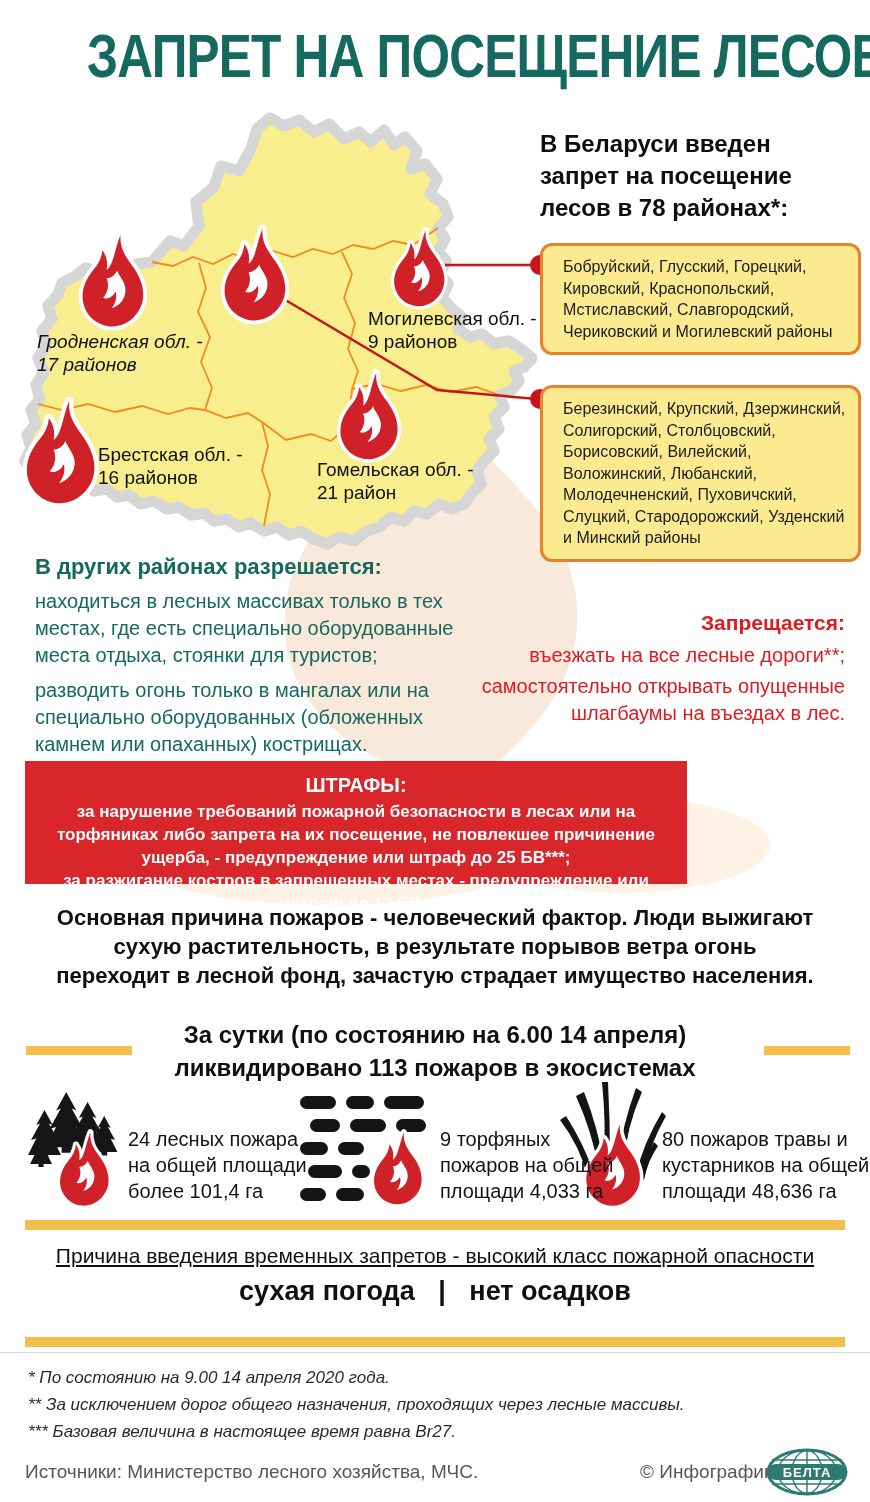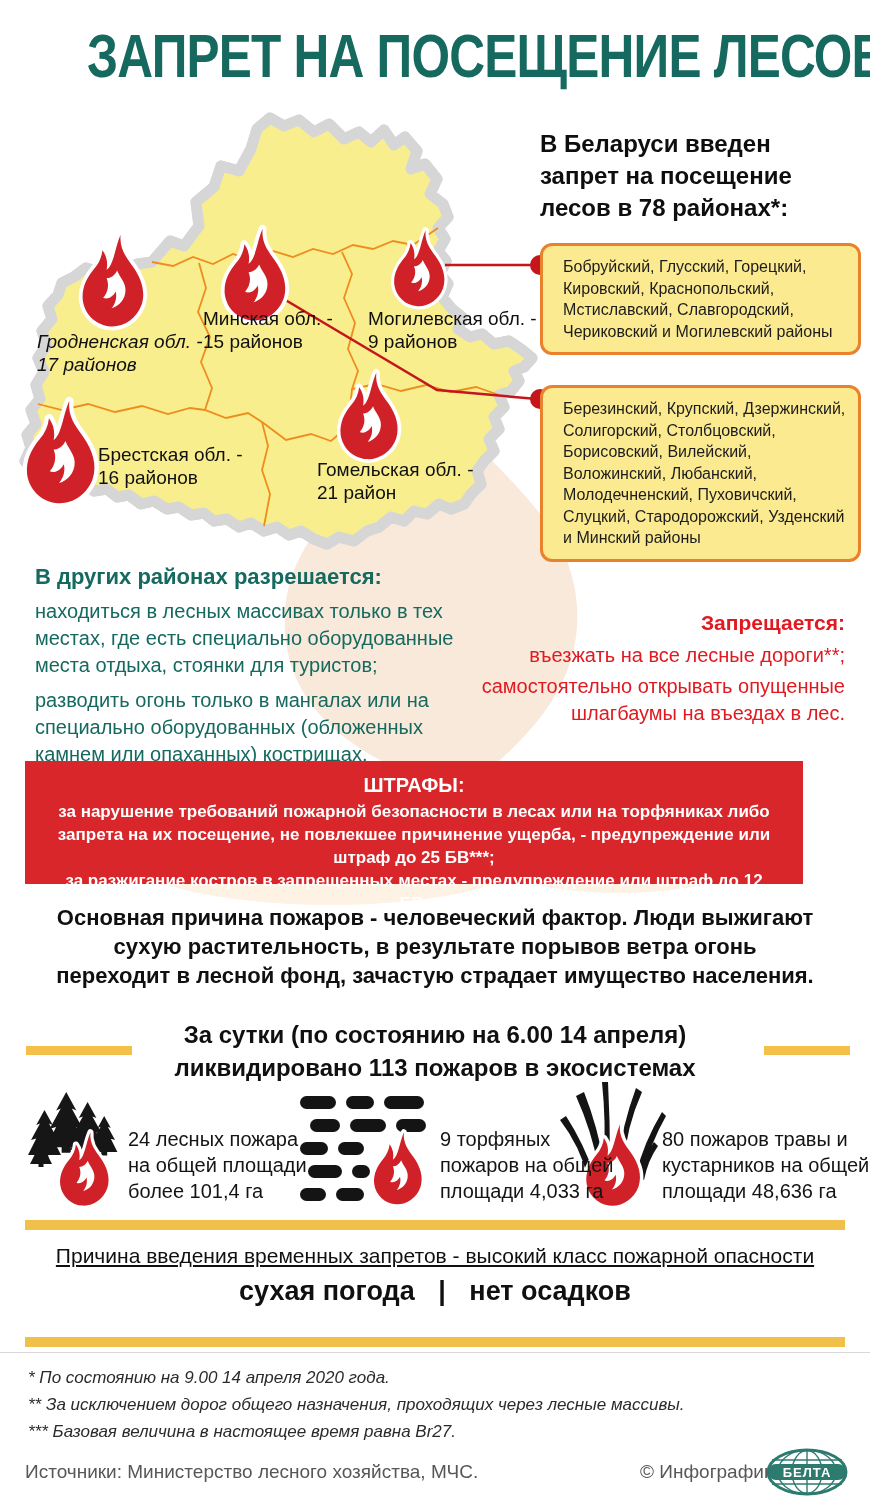--- a/index.html
+++ b/index.html
@@ -20,28 +20,28 @@
   .lbl-mogilev{left:368px;top:307px;}
   .lbl-brest{left:98px;top:443px;}
   .lbl-gomel{left:317px;top:458px;}
 
   .callout{left:540px;width:321px;background:#fbea90;border:3px solid #e8822c;border-radius:12px;
            box-sizing:border-box;padding:10px 12px 10px 20px;font-size:16px;line-height:21.5px;color:#1c1c1c;}
   .callout1{top:243px;min-height:104px;}
   .callout2{top:385px;min-height:142px;}
 
   .allowed{left:35px;top:554px;width:448px;color:#15695f;}
-  .allowed h3{margin:10px 0 8px 0;font-size:22px;line-height:26px;}
+  .allowed h3{margin:0 0 8px 0;font-size:22px;line-height:26px;}
   .allowed p{margin:0 0 8px 0;font-size:20px;line-height:27px;}
 
   .forbidden{left:460px;top:610px;width:385px;text-align:right;color:#e01a20;}
   .forbidden h3{margin:0 0 6px 0;font-size:21px;line-height:26px;}
   .forbidden p{margin:0 0 4px 0;font-size:20px;line-height:27px;}
 
-  .fines{left:25px;top:761px;width:778px;height:123px;background:#d8262b;color:#ffffff;
+  .fines{left:25px;top:761px;width:662px;height:123px;background:#d8262b;color:#ffffff;
          box-sizing:border-box;text-align:center;padding:11px 30px 0 30px;}
   .fines h3{margin:0 0 2px 0;font-size:20px;line-height:26px;}
   .fines p{margin:0;font-size:17px;font-weight:bold;line-height:23px;}
 
   .cause{left:55px;top:903px;width:760px;text-align:center;font-size:22px;font-weight:bold;
          line-height:29px;color:#101010;}
 
   .daily{left:0;right:0;top:1018px;text-align:center;font-size:24px;font-weight:bold;line-height:33px;color:#101010;}
   .daily div{white-space:nowrap;}
   .ybar{background:#f5c04a;height:9px;}
@@ -117,24 +117,20 @@
     <use href="#flame-icon" transform="translate(338,370) scale(0.66)"></use>
   </svg>
 
   <div class="abs title">ЗАПРЕТ НА ПОСЕЩЕНИЕ ЛЕСОВ</div>
 
   <div class="abs intro">В Беларуси введен запрет на посещение лесов в 78 районах*:</div>
 
   <div class="abs map-label lbl-grodno">
     <div>Гродненская обл. -</div>
     <div>17 районов</div>
-  </div>
-  <div class="abs map-label lbl-minsk">
-    <div>Минская обл. -</div>
-    <div>15 районов</div>
   </div>
   <div class="abs map-label lbl-mogilev">
     <div>Могилевская обл. -</div>
     <div>9 районов</div>
   </div>
   <div class="abs map-label lbl-brest">
     <div>Брестская обл. -</div>
     <div>16 районов</div>
   </div>
   <div class="abs map-label lbl-gomel">

